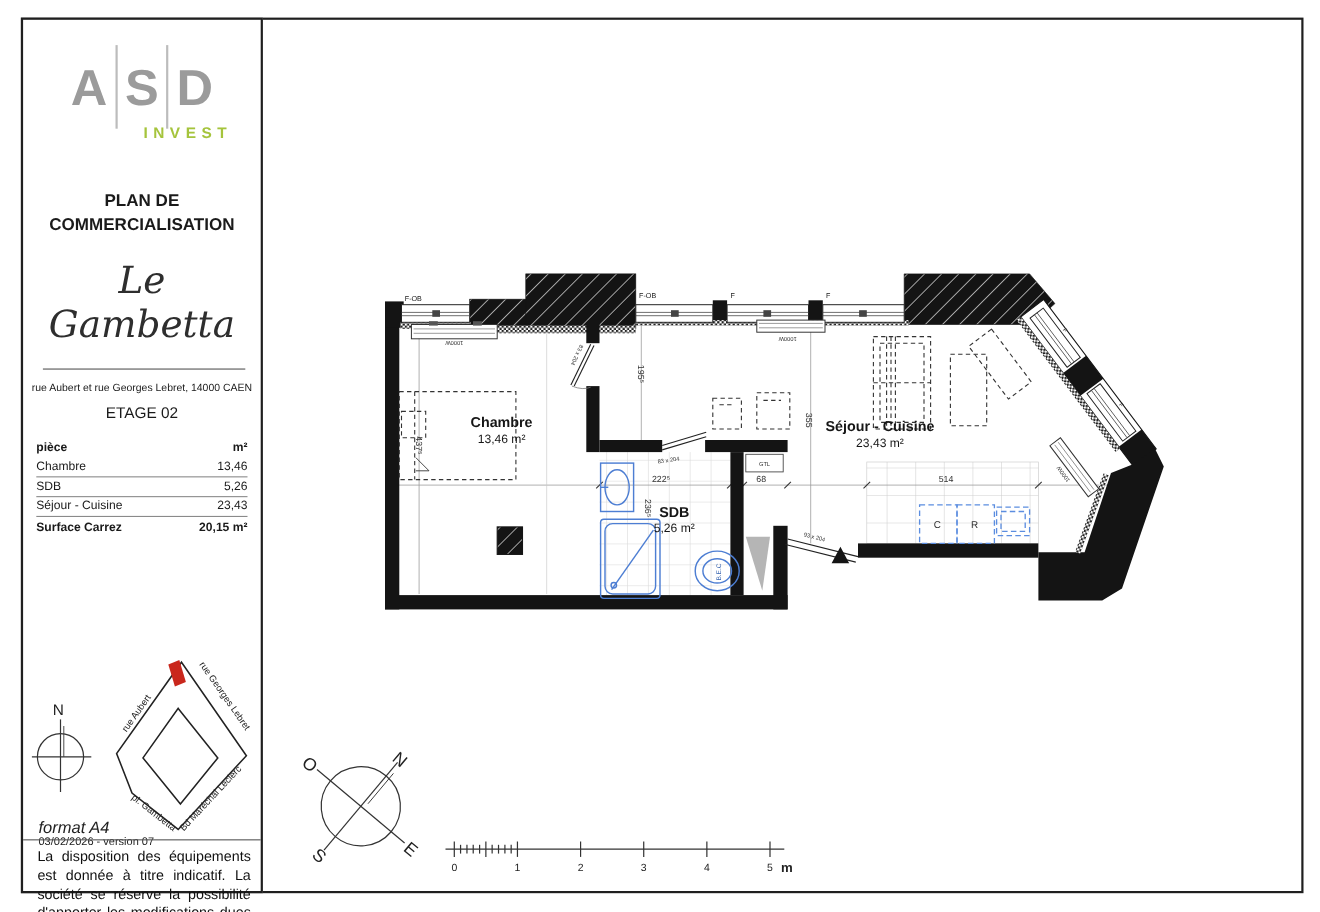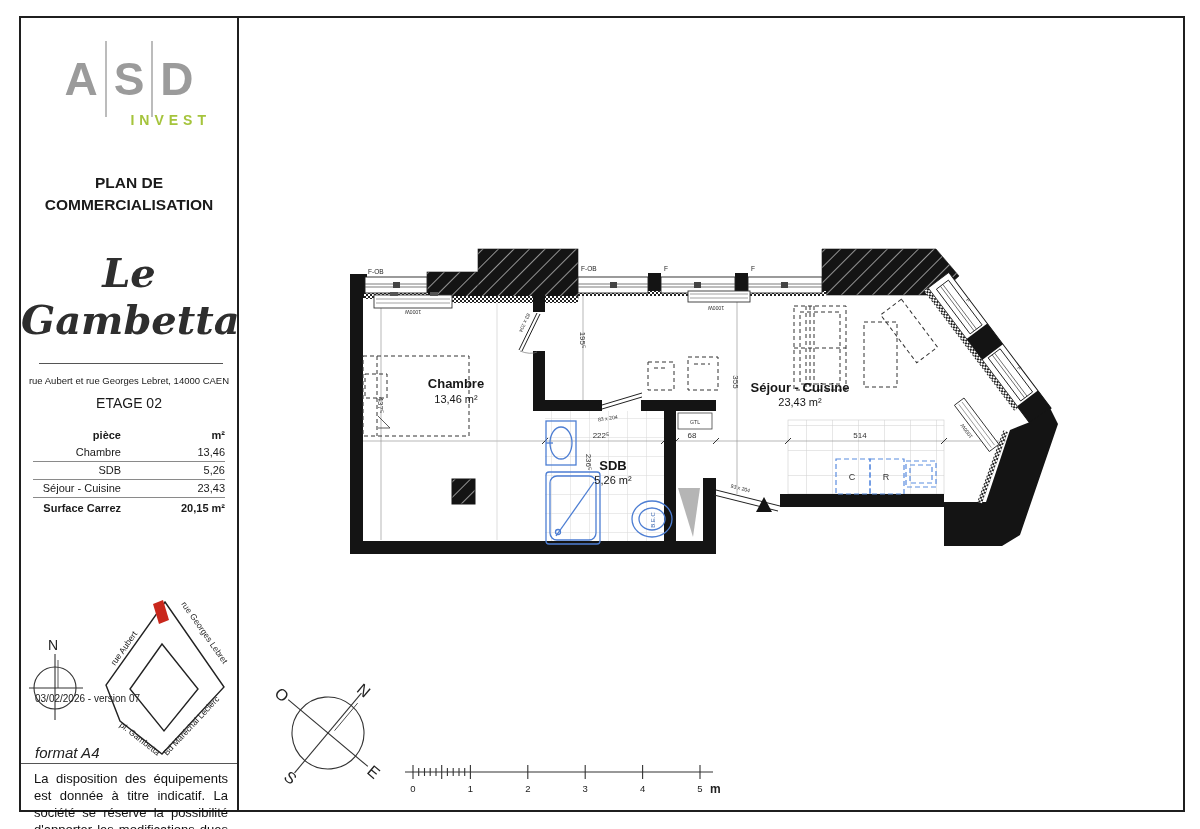--- a/index.html
+++ b/index.html
@@ -9,37 +9,37 @@
          border:2px solid #1f1f1f;box-sizing:border-box;}
   
   .sidebar{position:absolute;left:19px;top:16px;width:220px;height:796px;
            border:2px solid #1f1f1f;box-sizing:border-box;background:#fff;}
   .logo-wrap{margin-top:30px;display:flex;justify-content:center;align-items:center;height:62px;}
   .logo-letter{font-size:46px;font-weight:600;color:#9b9b9b;line-height:1;}
   .logo-bar{width:2px;height:76px;background:#bcbcbc;margin:0 7px;}
   .invest{text-align:right;padding-right:26px;color:#a5c43c;font-size:14px;
           letter-spacing:5px;font-weight:600;margin-top:2px;}
   .doc-title{margin-top:44px;text-align:center;font-weight:bold;font-size:15.5px;line-height:1.45;}
-  .brand{margin-top:32px;text-align:center;font-family:"DejaVu Serif",serif;font-style:italic;
-         font-size:40px;color:#2e2e2e;font-weight:700;}
+  .brand{margin-top:18px;text-align:center;font-family:"DejaVu Serif",serif;font-style:italic;
+         font-size:34px;color:#2e2e2e;font-weight:400;}
   .divider{border-top:1.3px solid #555;margin:20px 14px 0 18px;}
   .address{margin-top:11px;text-align:center;font-size:9.5px;color:#1a1a1a;}
   .unit{margin-top:20px;text-align:center;font-weight:bold;font-size:21px;letter-spacing:.4px;}
   .floor{margin-top:9px;text-align:center;font-size:14px;}
   .sbtable{margin:16px 12px 0 12px;font-size:11px;}
   .sbrow{display:flex;padding:2.5px 0;}
-  .sbrow .c1{flex:1;text-align:right;}
+  .sbrow .c1{flex:1;}
   .sbrow .c2{width:72px;text-align:right;margin-left:32px;}
   .sbrow.head{font-weight:bold;}
   .sbrow.line{border-bottom:1px solid #8a8a8a;}
   .sbrow.total{font-weight:bold;padding-top:4px;}
   .mapsvg,.northsvg{position:absolute;overflow:visible;}
   .northsvg{left:10px;top:608px;}
   .mapsvg{left:76px;top:576px;}
-  .dateline{position:absolute;left:14px;top:675px;font-size:10px;color:#222;}
+  .dateline{position:absolute;left:14px;top:742px;font-size:10px;color:#222;}
   .formatline{position:absolute;left:14px;top:726px;font-size:15px;font-style:italic;color:#222;}
   .divider2{position:absolute;left:0;right:0;top:745px;border-top:1.3px solid #555;}
   .disclaimer{position:absolute;left:13px;right:9px;top:753px;font-size:13px;
               text-align:justify;line-height:1.3;color:#111;}
   
   .plansvg{position:absolute;left:0;top:0;}
   .plansvg text{font-family:"Liberation Sans",sans-serif;}
   .wall{fill:#141414;}
   .hatchw{fill:url(#hatch);stroke:#141414;stroke-width:.6;}
   .win{fill:#fff;stroke:#222;stroke-width:.9;}

